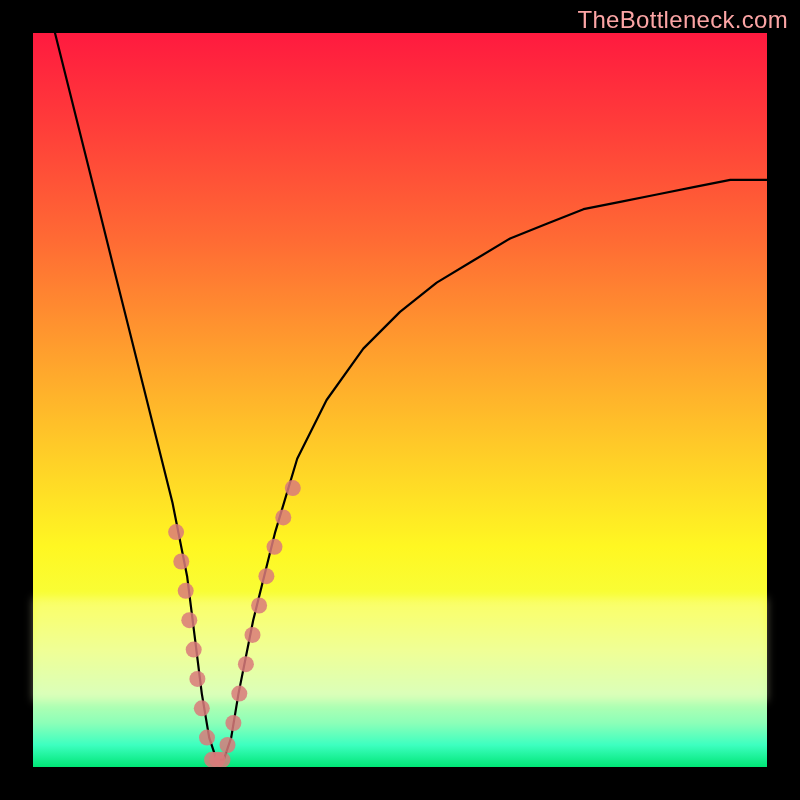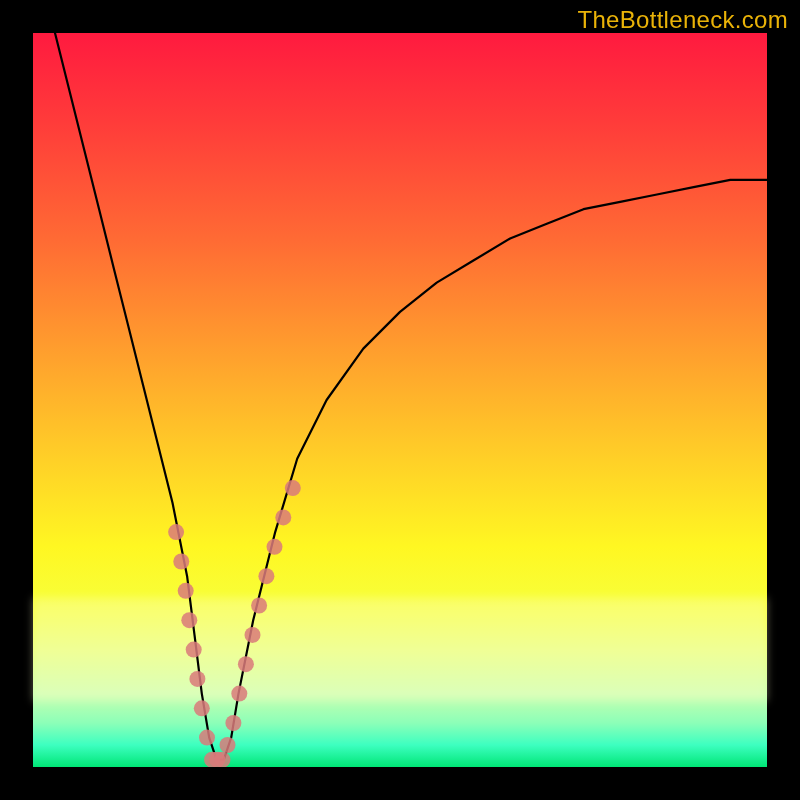--- a/index.html
+++ b/index.html
@@ -46,21 +46,21 @@
     width: 100%;
     top: 77%;
     height: 14%;
     background: rgba(255,255,200,0.35);
     filter: blur(4px);
   }
   .watermark {
     position: absolute;
     top: 6px;
     right: 12px;
-    color: #eab308;
+    color: #fca5a5;
     font-size: 24px;
     letter-spacing: 0.3px;
     user-select: none;
   }
   svg {
     position: absolute;
     left: 0;
     top: 0;
   }
 </style>

